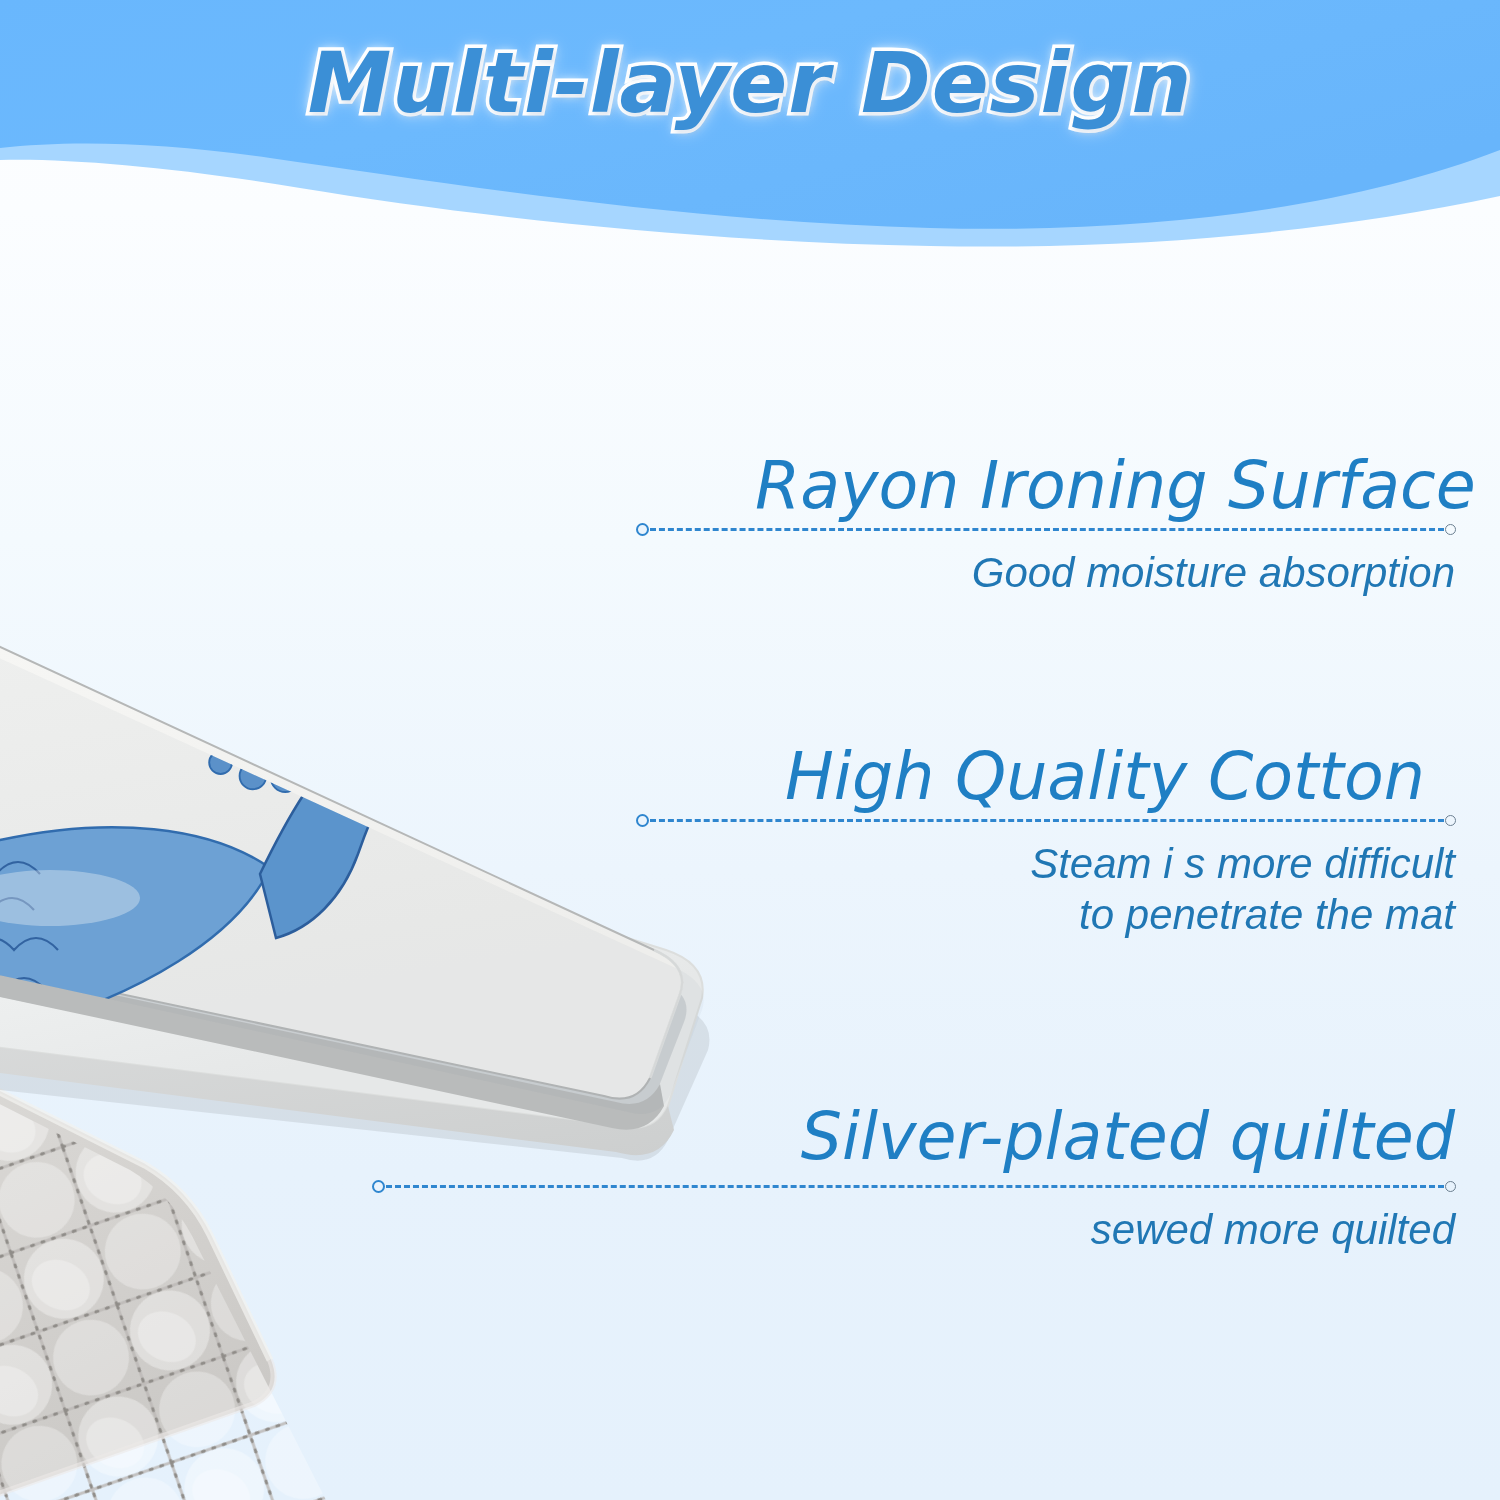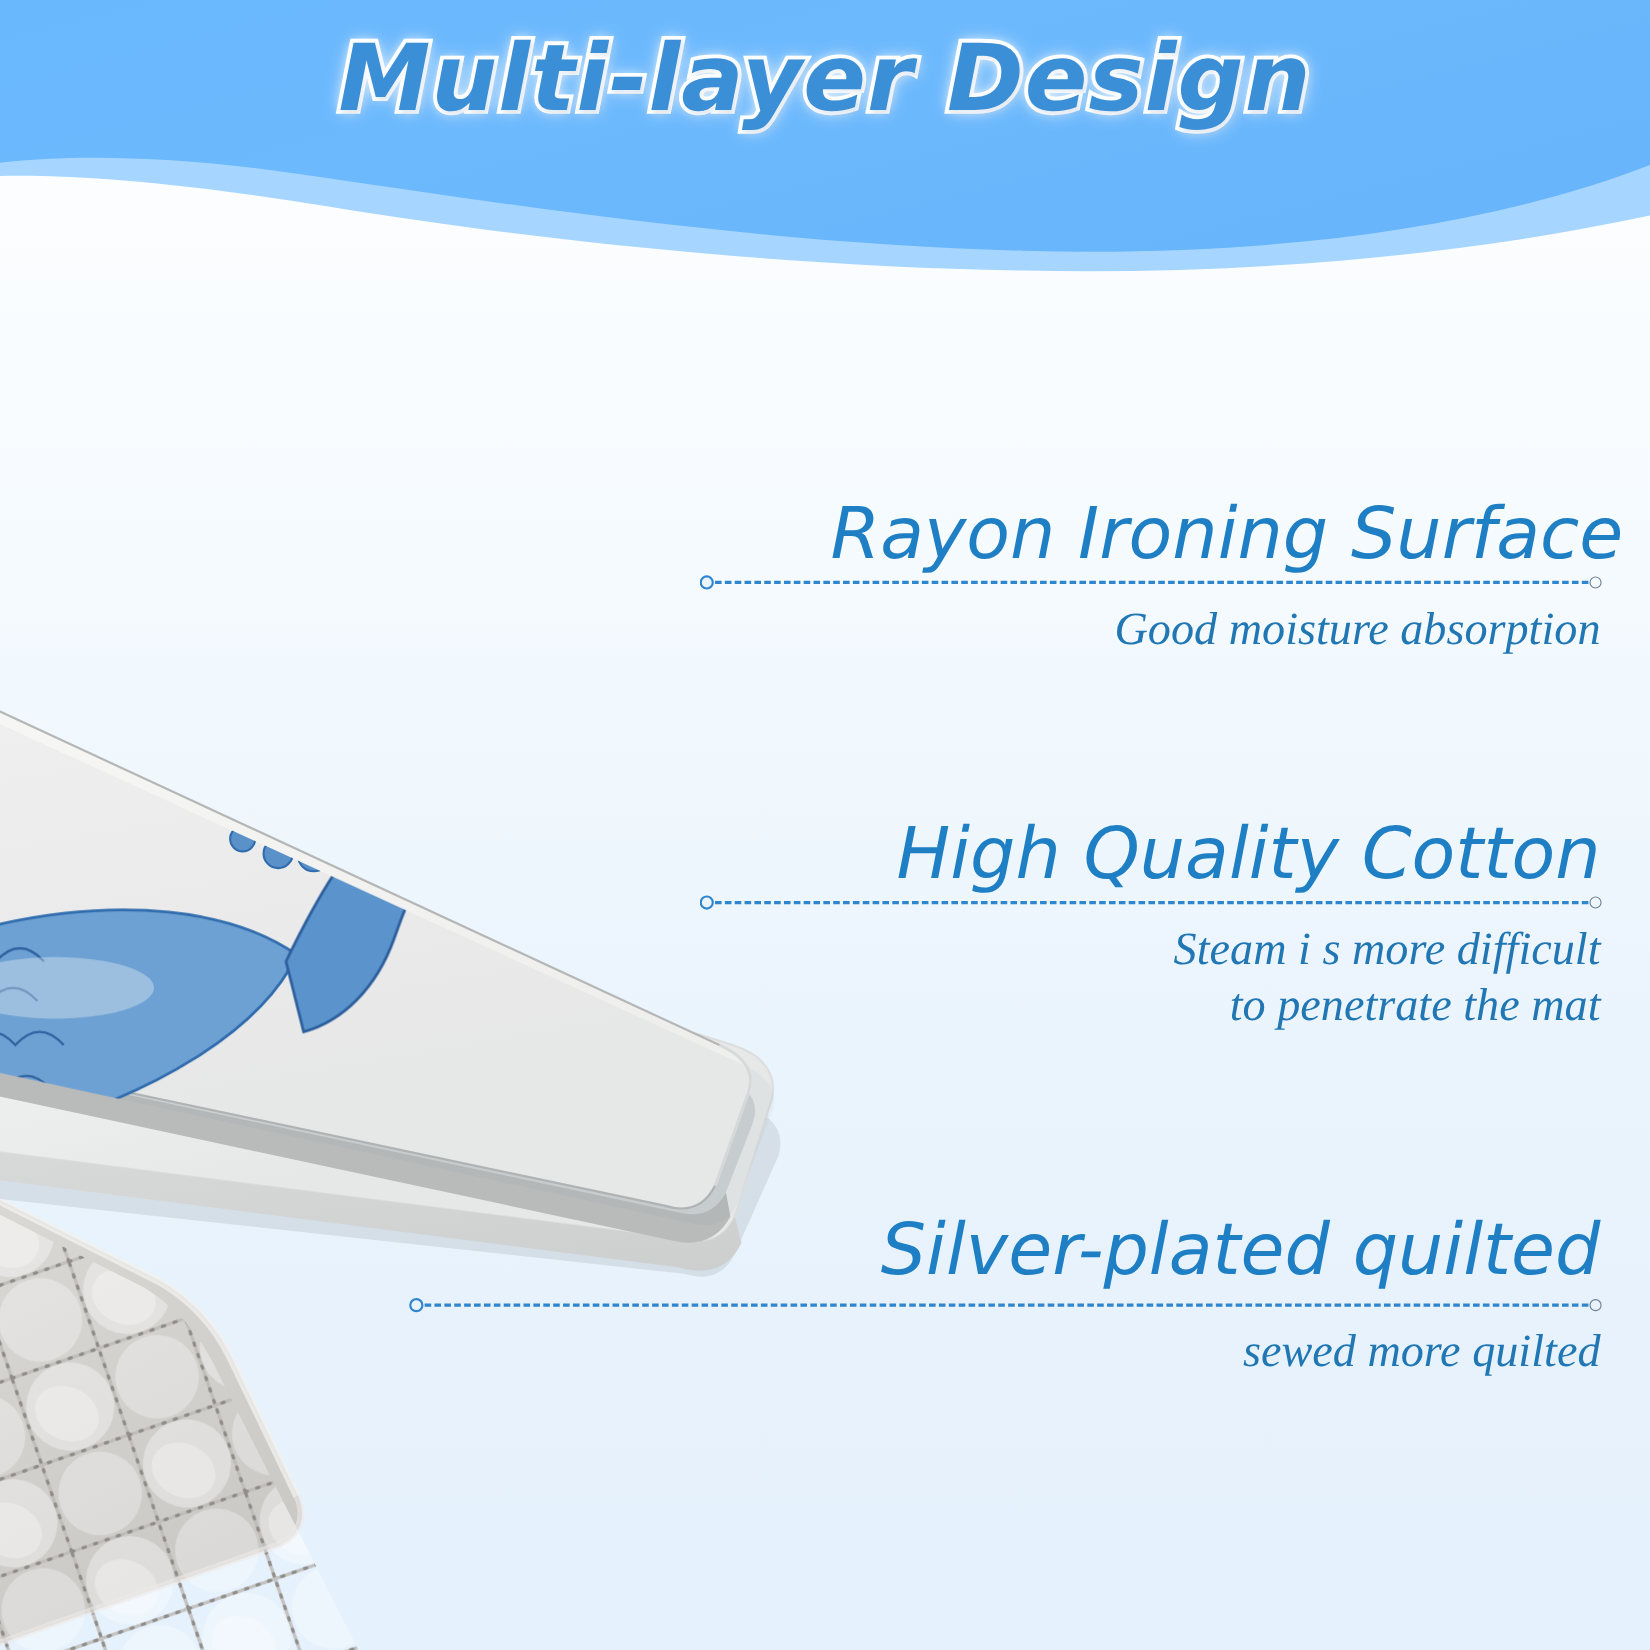--- a/index.html
+++ b/index.html
@@ -28,21 +28,21 @@
     left: 0; top: 0;
     width: 1500px;
     height: 260px;
     overflow: hidden;
     z-index: 40;
   }
   .header-svg { display: block; }
 
   .title-wrap {
     position: absolute;
-    left: 0; top: 22px;
+    left: 0; top: 34px;
     width: 1500px;
     text-align: center;
     z-index: 50;
     pointer-events: none;
   }
   .title-text {
     display: inline-block;
     font-family: "DejaVu Sans", sans-serif;
     font-size: 84px;
     font-weight: bold;
@@ -112,21 +112,21 @@
   .heading {
     font-family: "DejaVu Sans", sans-serif;
     font-size: 65px;
     font-style: italic;
     font-weight: normal;
     color: #1f7fc4;
     line-height: 1.06;
     white-space: nowrap;
   }
   .sub {
-    font-family: Liberation Serif, serif;
+    font-family: Liberation Sans, sans-serif;
     font-size: 42px;
     font-style: italic;
     font-weight: normal;
     color: #2077b4;
     line-height: 1.22;
     margin-left: 42px;
   }
   .sub .line { display: block; white-space: nowrap; }
 </style>
 </head>
@@ -524,21 +524,21 @@
 
   <div class="text-block" style="top:452px;">
     <div class="heading">Rayon Ironing Surface</div>
   </div>
   <div class="text-block" style="top:547px;">
     <div class="sub">
       <span class="line">Good moisture absorption</span>
     </div>
   </div>
 
-  <div class="text-block" style="top:743px;">
+  <div class="text-block" style="top:743px;text-align:center;">
     <div class="heading">High Quality Cotton</div>
   </div>
   <div class="text-block" style="top:838px;">
     <div class="sub">
       <span class="line">Steam i s more difficult</span>
       <span class="line">to penetrate the mat</span>
     </div>
   </div>
 
   <div class="text-block" style="top:1103px;">

